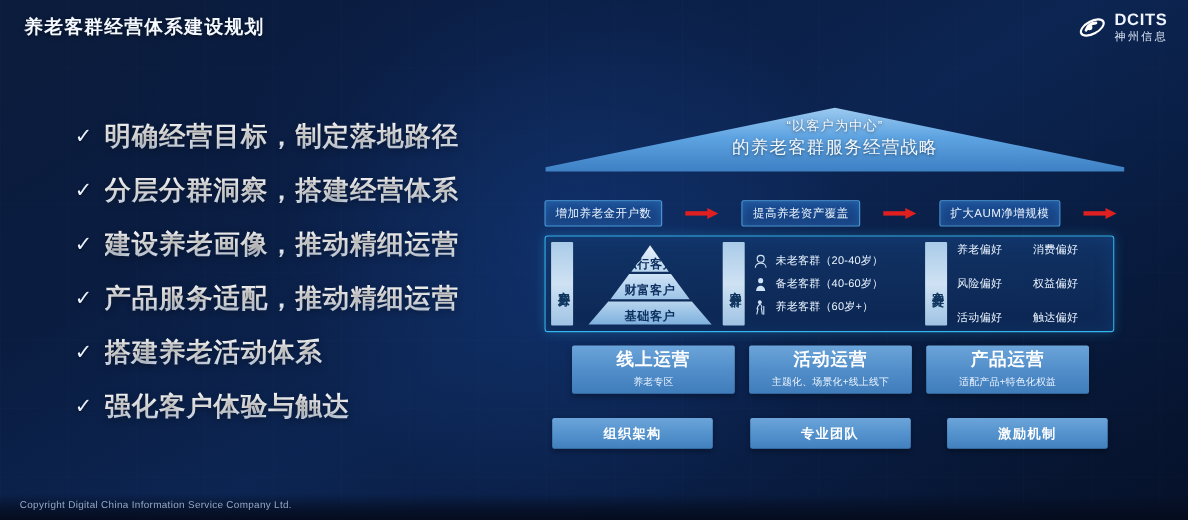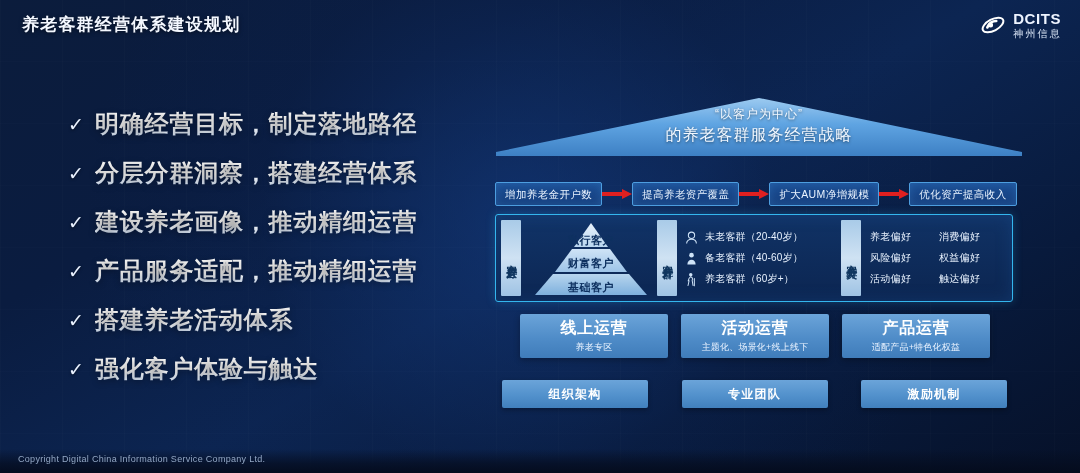--- a/index.html
+++ b/index.html
@@ -110,21 +110,21 @@
     position:absolute;left:50%;transform:translateX(-50%);
     text-align:center;font-size:11px;font-weight:bold;color:#0e3160;
     letter-spacing:.6px;white-space:nowrap;
   }
 
   .seg-group{flex:0 0 158px;display:flex;flex-direction:column;justify-content:center;gap:6px;padding-left:2px;}
   .grow{display:flex;align-items:center;gap:6px;}
   .gicon{width:15px;height:15px;flex:0 0 15px;}
   .gtxt{font-size:10px;color:#e9f3ff;white-space:nowrap;letter-spacing:.2px;}
 
-  .seg-class{flex:1 1 auto;display:flex;flex-direction:column;justify-content:center;gap:7px;padding-left:4px;}
+  .seg-class{flex:1 1 auto;display:flex;flex-direction:column;justify-content:center;gap:17px;padding-left:4px;}
   .crow{display:flex;}
   .ctxt{flex:0 0 50%;font-size:10px;color:#e9f3ff;letter-spacing:.3px;white-space:nowrap;}
 
   
   .ops{position:absolute;left:30px;top:222px;width:470px;display:flex;justify-content:space-between;}
   .opcard{
     width:148px;height:44px;border-radius:2px;
     background:linear-gradient(180deg,#6ba4d9 0%,#4f8cc8 55%,#3f7cba 100%);
     display:flex;flex-direction:column;align-items:center;justify-content:center;
     box-shadow:0 2px 6px rgba(0,0,0,.3);
@@ -227,21 +227,20 @@
       <div class="goal">提高养老资产覆盖</div>
       <div class="arrow">
         <div class="shaft"></div>
           <div class="head"></div>
       </div>
       <div class="goal">扩大AUM净增规模</div>
       <div class="arrow">
         <div class="shaft"></div>
           <div class="head"></div>
       </div>
-      <div class="goal">优化资产提高收入</div>
     </div>
 
     <div class="panel">
 
       <div class="vlabel">
         <span>客户分层</span>
       </div>
 
       <div class="seg seg-pyramid">
         <svg class="pyr" viewBox="0 0 130 76">

